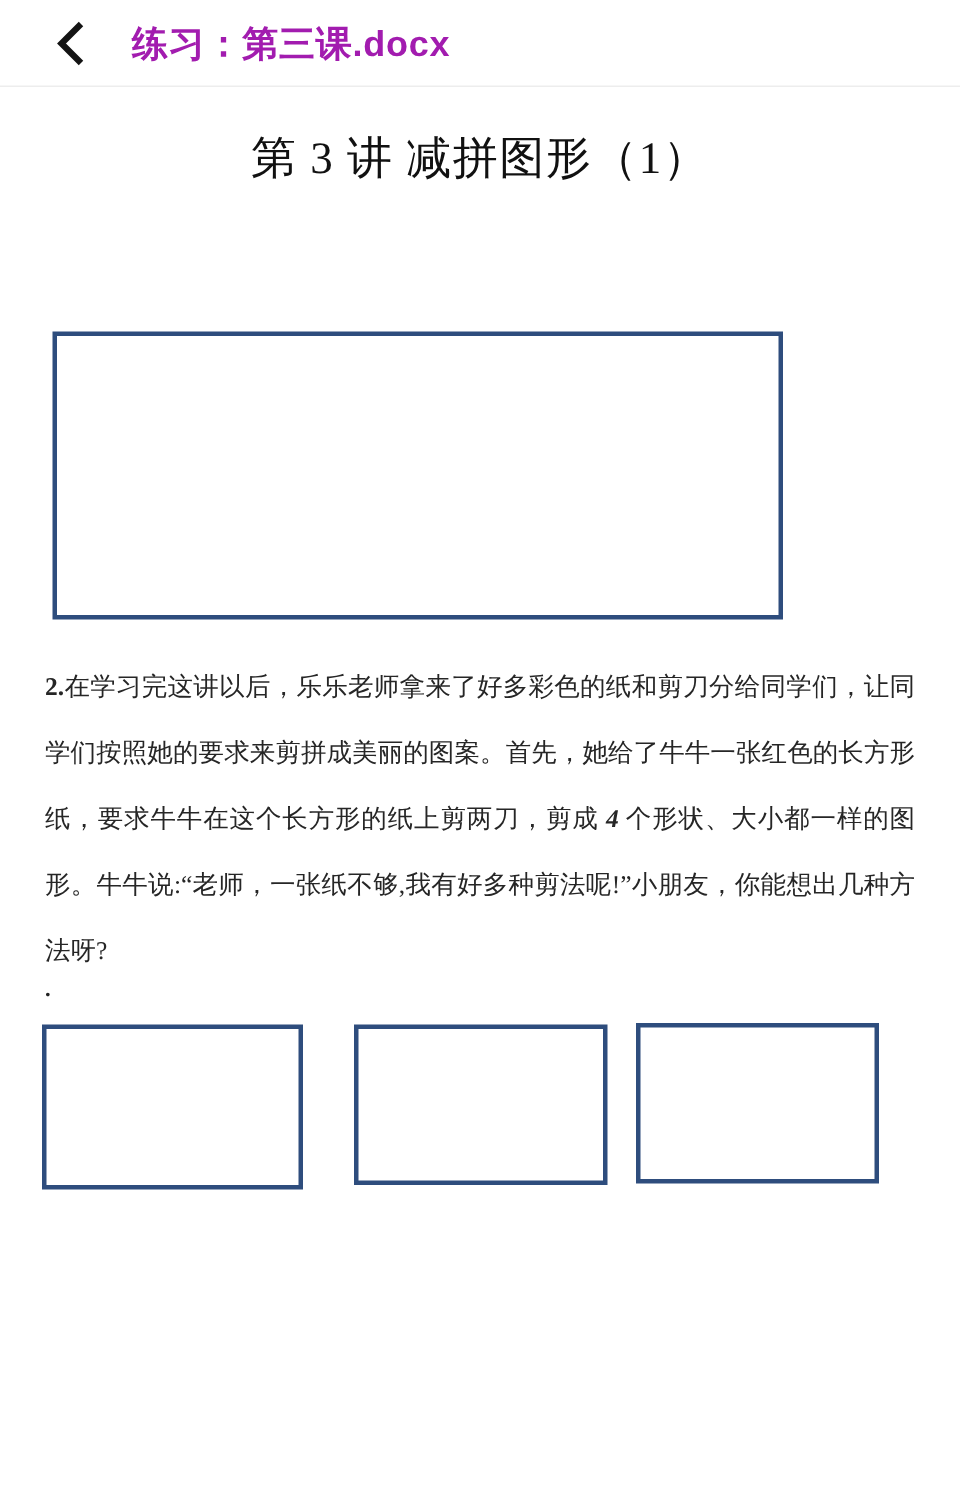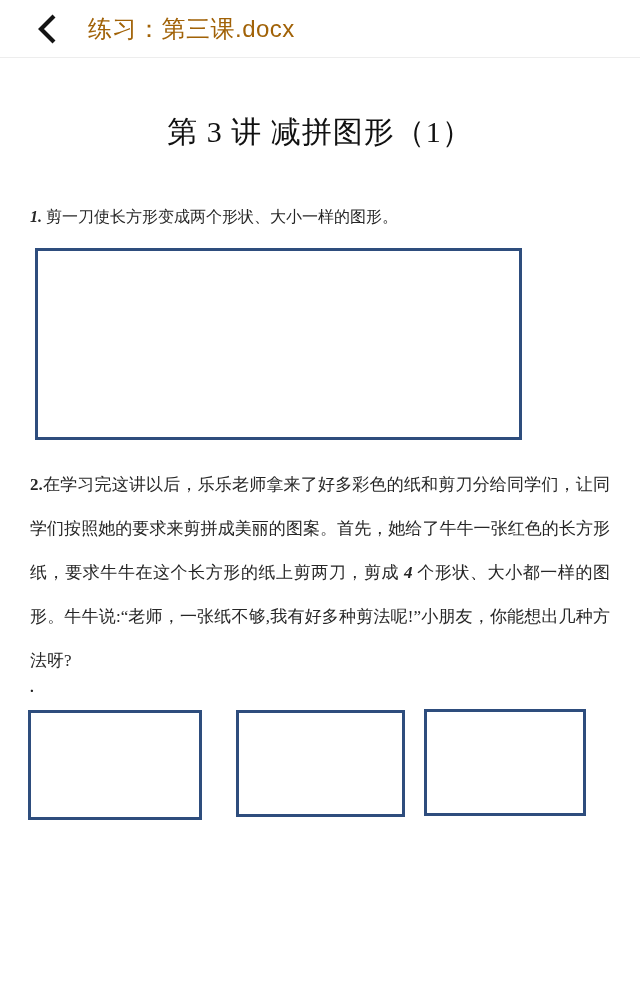--- a/index.html
+++ b/index.html
@@ -30,32 +30,31 @@
     display: flex;
     align-items: center;
     justify-content: center;
     background: none;
     border: none;
     cursor: pointer;
   }
   .header-title {
     margin-left: 26px;
     font-family: "Liberation Sans", sans-serif;
-    font-weight: 400;
+    font-weight: 700;
     font-size: 24px;
-    color: #a16207;
+    color: #a21caf;
     letter-spacing: 0.5px;
     white-space: nowrap;
   }
   
   .doc {
     position: absolute;
     top: 59px; left: 0; right: 0; bottom: 0;
     background: #ffffff;
-    margin-top: 27px;
   }
   .doc-title {
     position: absolute;
     top: 26px;
     left: 0; right: 0;
     text-align: center;
     font-size: 30px;
     color: #111111;
     letter-spacing: 1px;
     font-weight: 400;
@@ -112,21 +111,20 @@
         </svg>
       </span>
     </button>
     <span class="header-title">练习：第三课.docx</span>
   </div>
 
   <div class="doc">
 
     <div class="doc-title">第 3 讲 减拼图形（1）</div>
 
-    <p class="q1"><span class="num-bold-italic">1.</span><span> 剪一刀使长方形变成两个形状、大小一样的图形。</span></p>
 
     <div class="rect big-box"></div>
 
     <p class="q2"><span class="num-bold">2.</span><span>在学习完这讲以后，乐乐老师拿来了好多彩色的纸和剪刀分给同学们，让同学们按照她的要求来剪拼成美丽的图案。首先，她给了牛牛一张红色的长方形纸，要求牛牛在这个长方形的纸上剪两刀，剪成 </span><span class="num-bold-italic">4</span><span> 个形状、大小都一样的图形。牛牛说:“老师，一张纸不够,我有好多种剪法呢!”小朋友，你能想出几种方法呀?</span></p>
 
     <span class="stray-dot">.</span>
 
     <div class="rect ans-box-1"></div>
     <div class="rect ans-box-2"></div>
     <div class="rect ans-box-3"></div>

